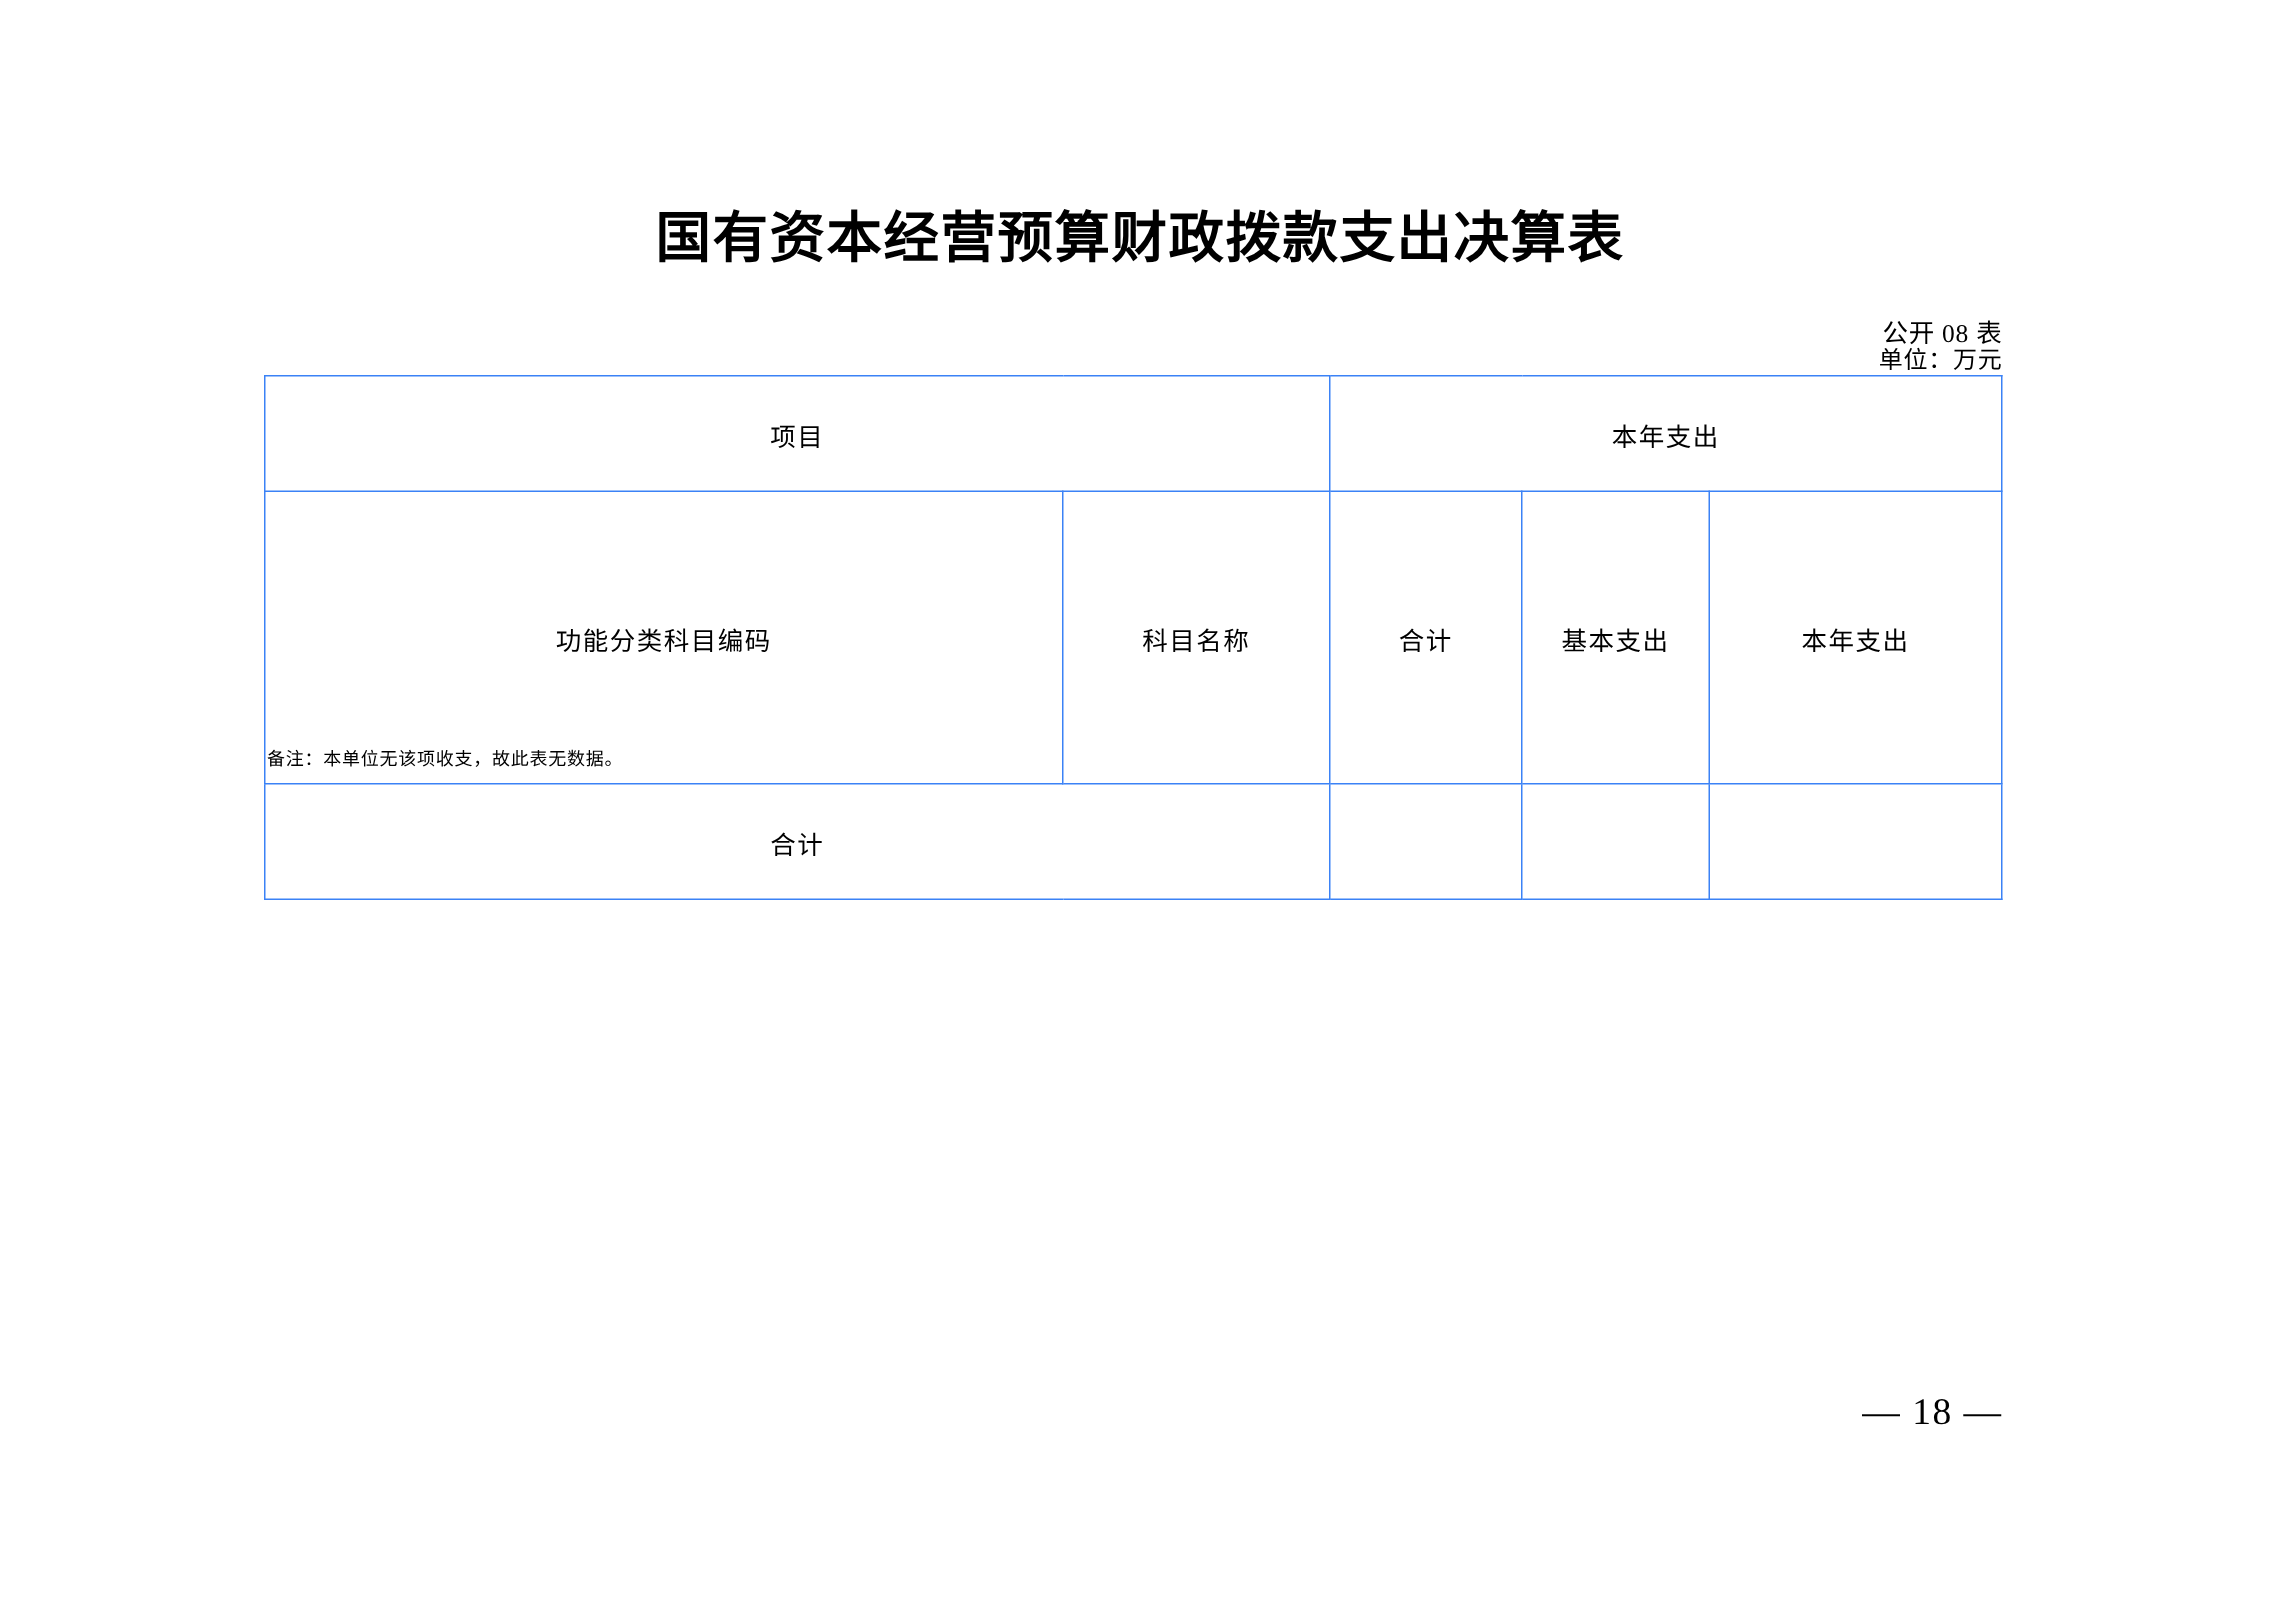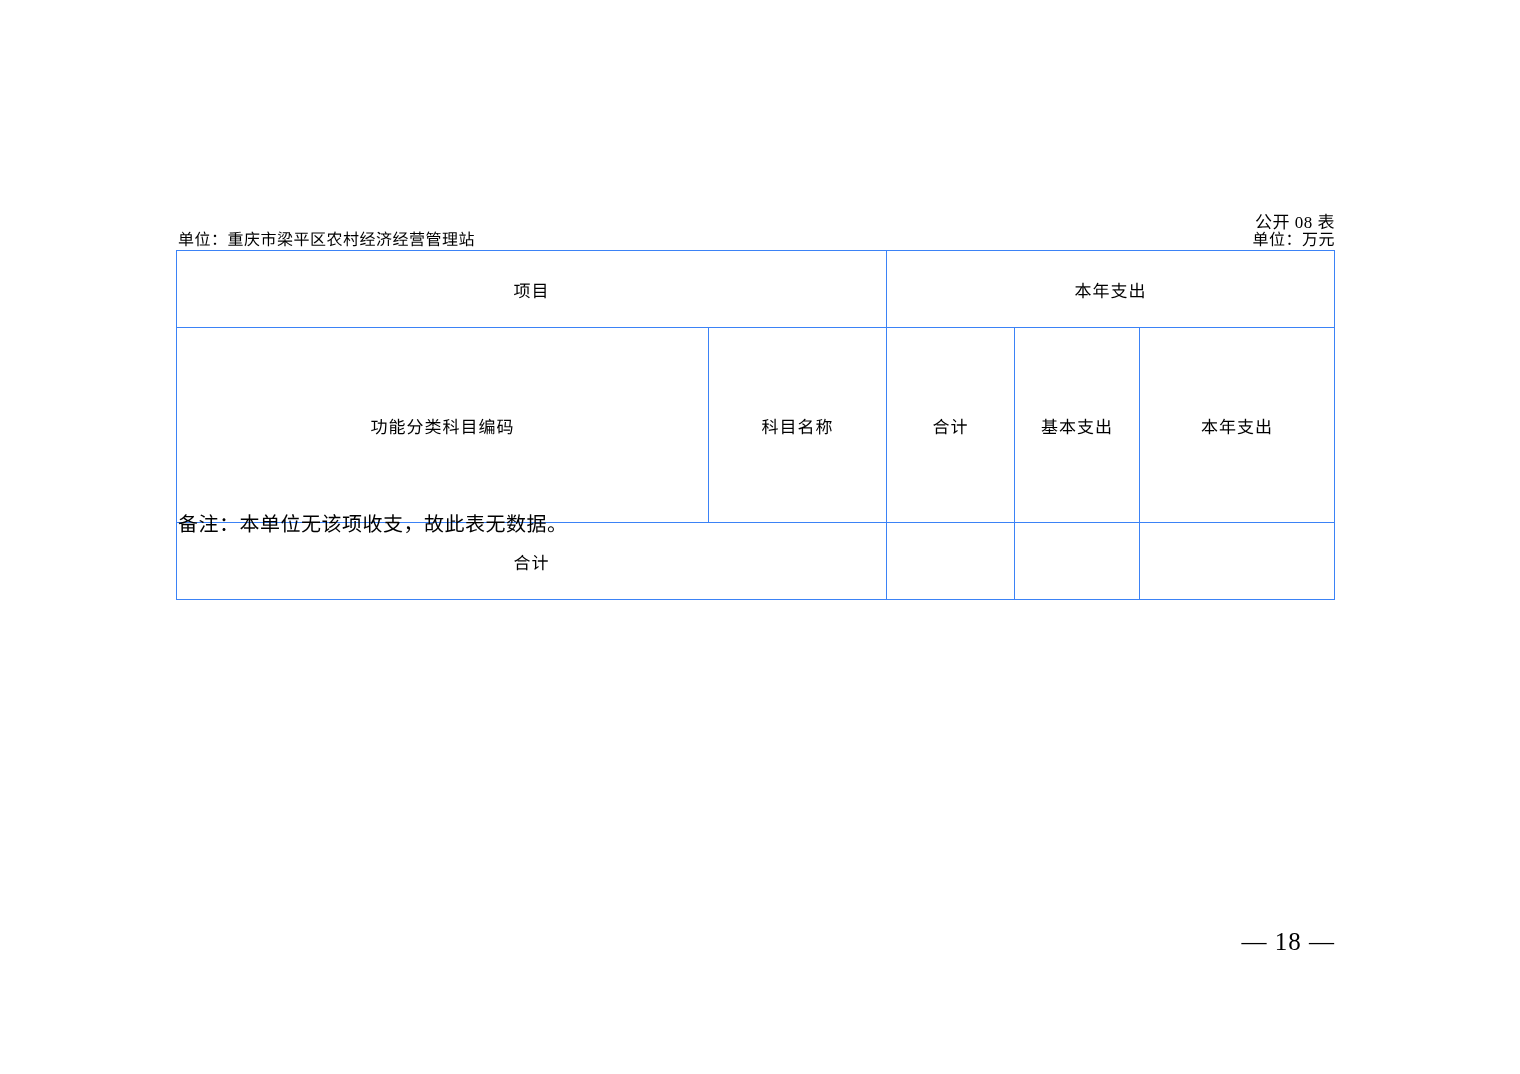--- a/index.html
+++ b/index.html
@@ -82,42 +82,42 @@
 
   .col-code  { width: 532px; }
   .col-name  { width: 178px; }
   .col-sum   { width: 128px; }
   .col-basic { width: 125px; }
   .col-proj  { width: 195px; }
 
   .remark {
     position: absolute;
     left: 178px;
-    top: 508px;
-    font-size: 20px;
+    top: 496px;
+    font-size: 12px;
     letter-spacing: 0.5px;
   }
 
   .page-number {
     position: absolute;
     right: 185px;
     bottom: 118px;
     font-size: 25px;
     letter-spacing: 1px;
   }
 </style>
 </head>
 <body>
 
 <div class="page">
 
+  <div class="doc-title">国有资本经营预算财政拨款支出决算表</div>
 
   <div class="form-code">公开 08 表</div>
 
-  <div class="unit-left">单位：重庆市梁平区农村经济经营管理站</div>
 
   <div class="unit-right">单位：万元</div>
 
   <table class="budget">
     <colgroup>
       <col class="col-code">
       <col class="col-name">
       <col class="col-sum">
       <col class="col-basic">
       <col class="col-proj">

